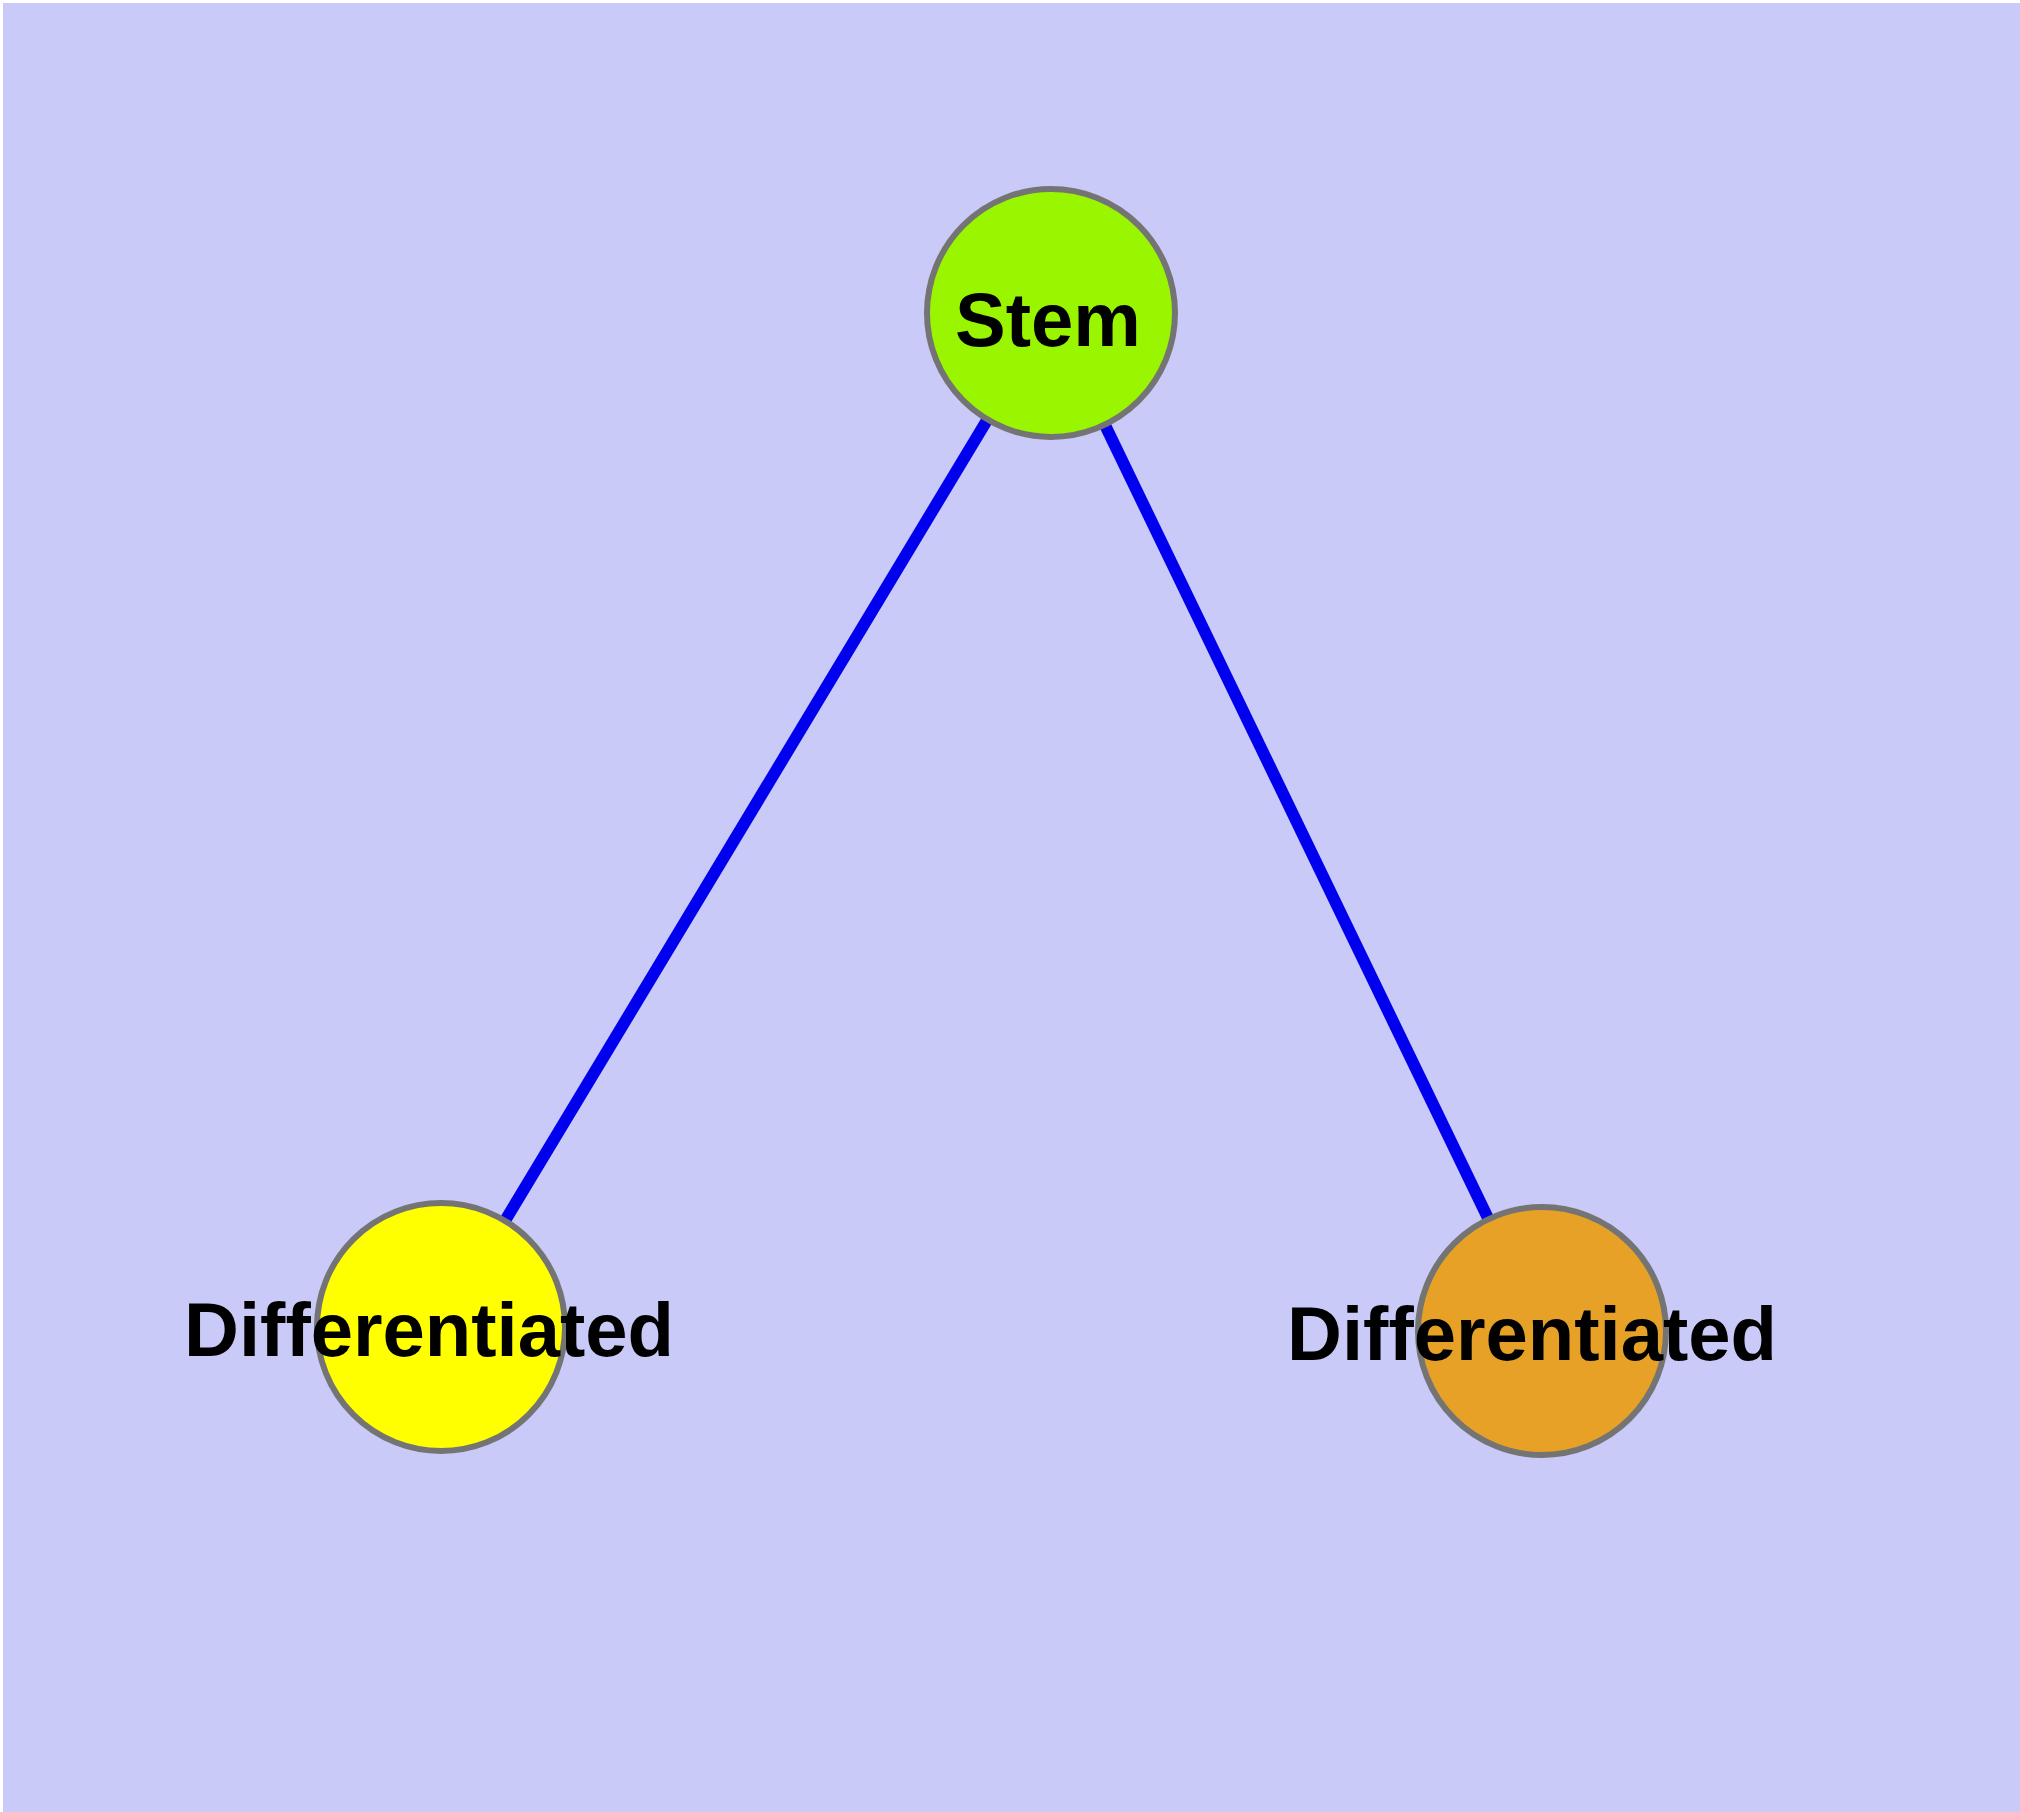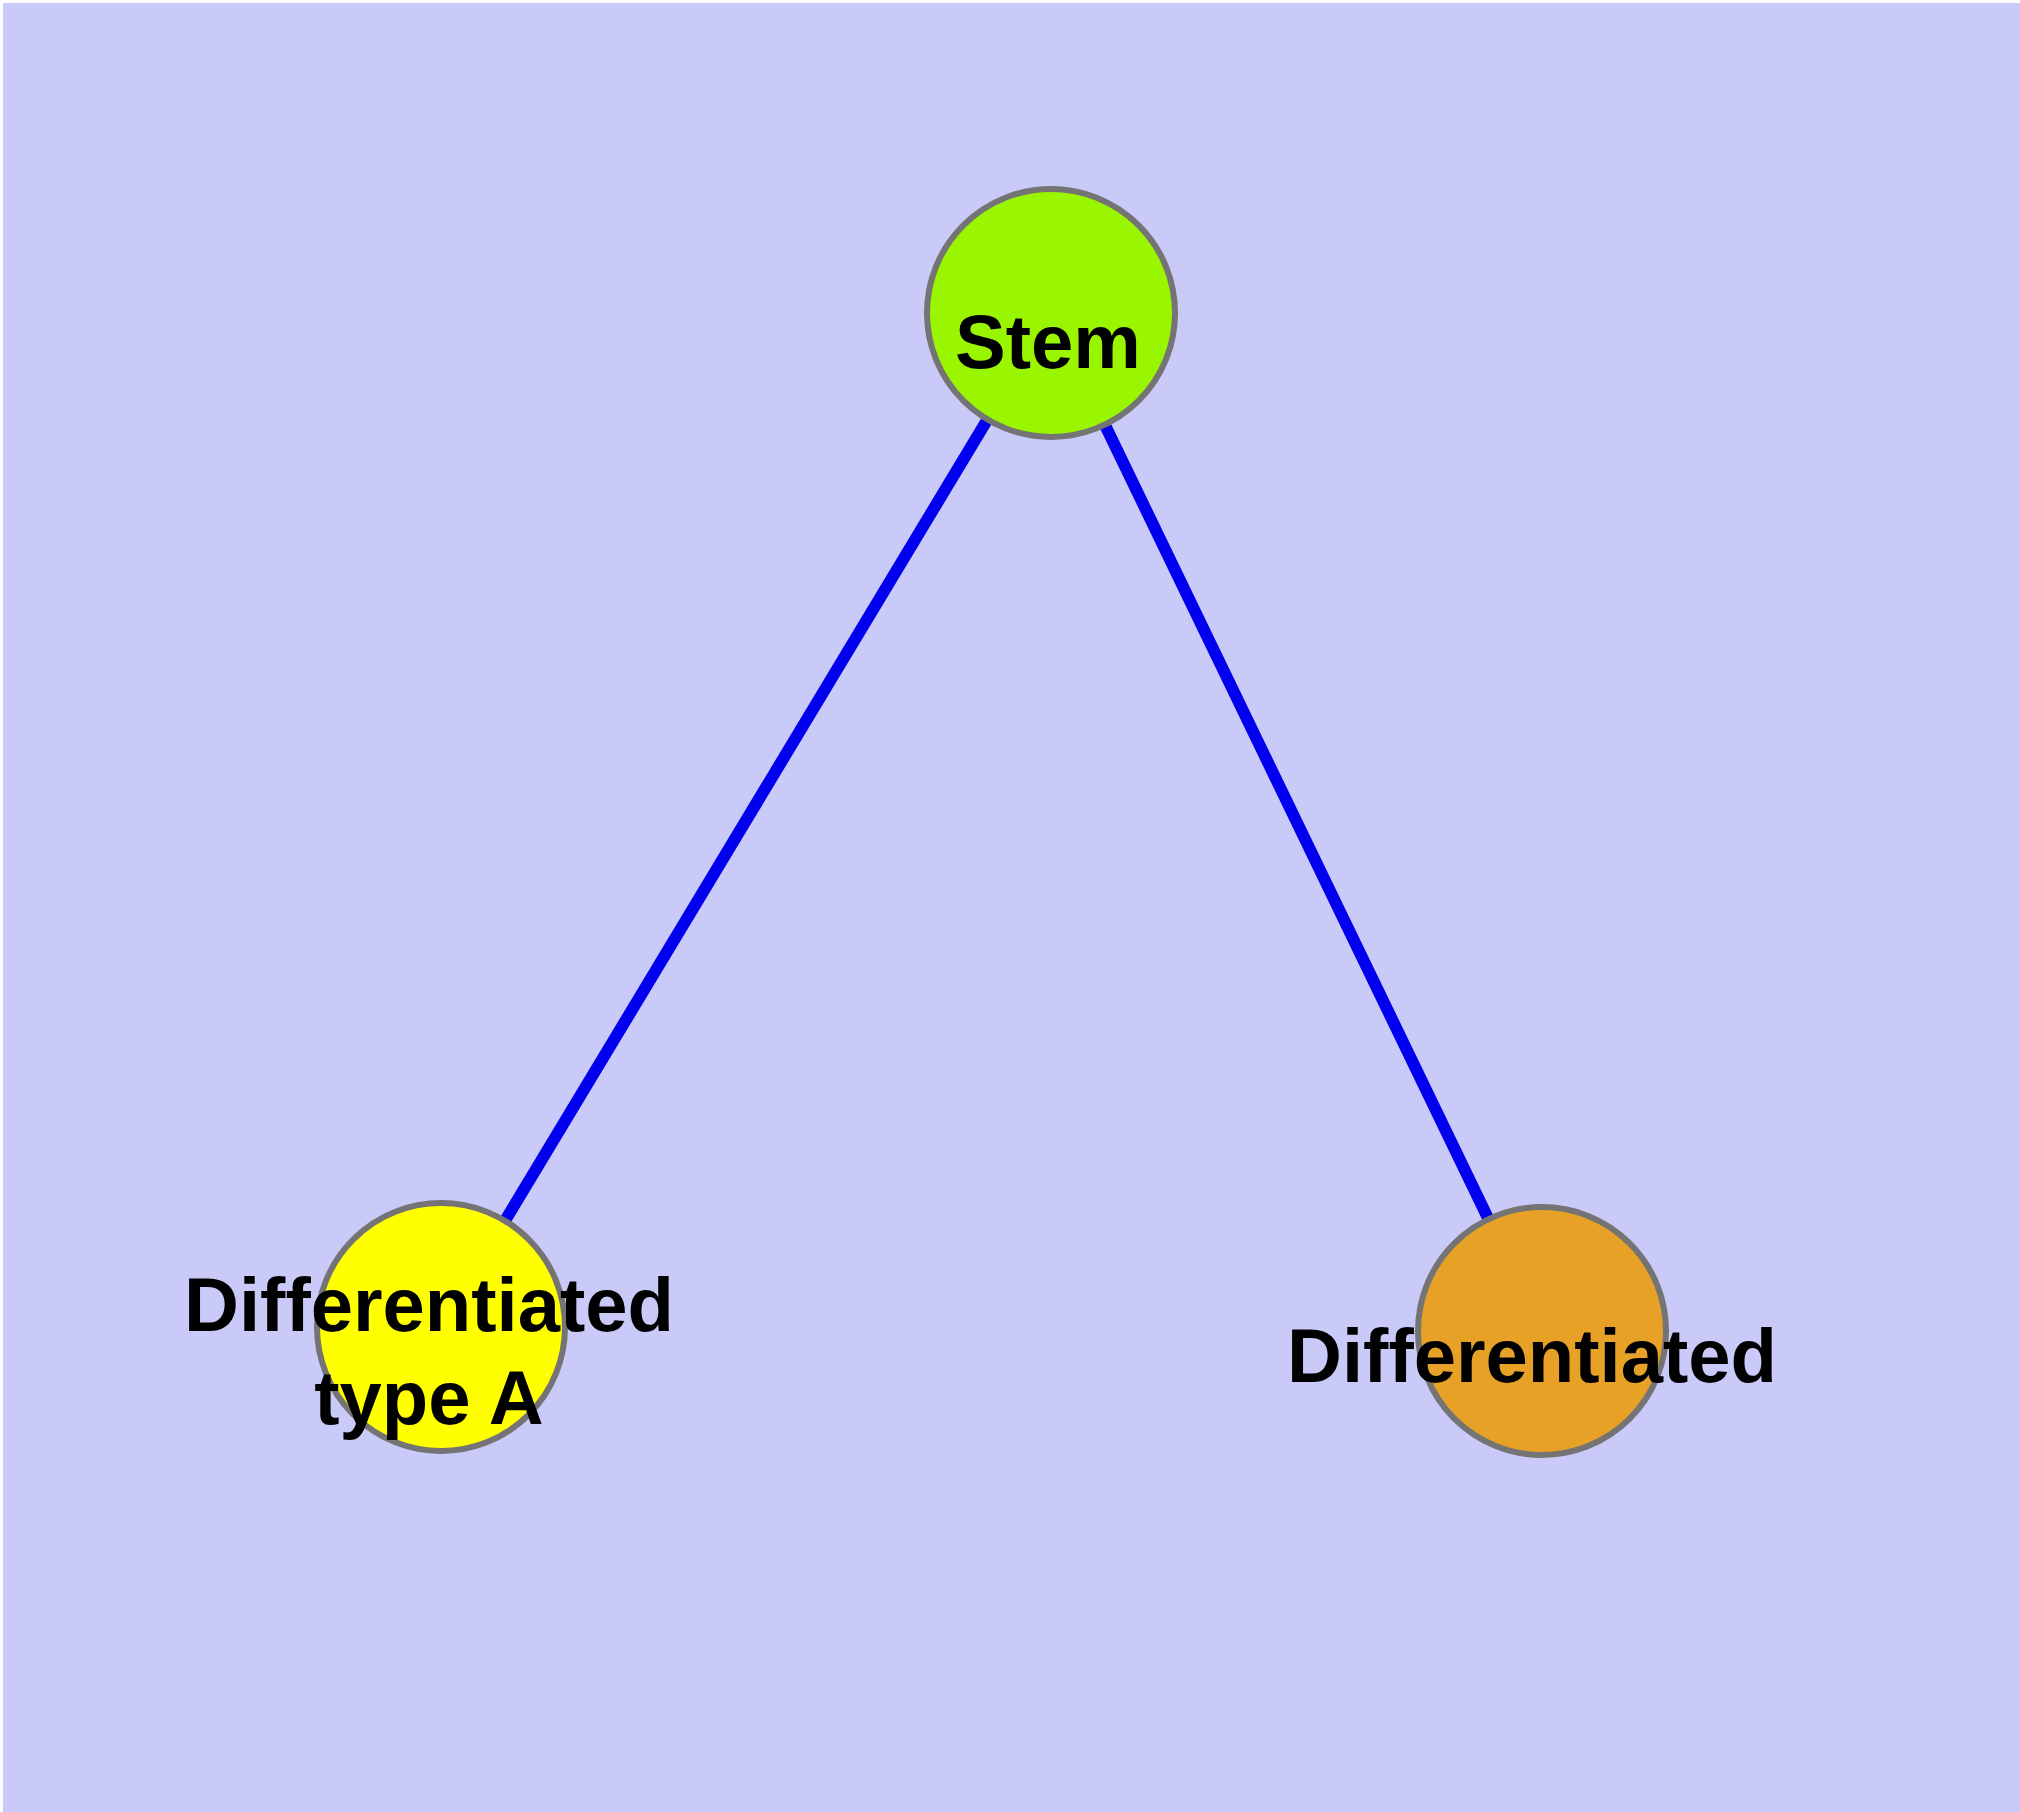--- a/index.html
+++ b/index.html
@@ -29,21 +29,20 @@
   .node-type-b {left:1415px;top:1204px;width:254px;height:254px;}
   .node-label{
     position:absolute;
     transform:translate(-50%,-50%);
     font-weight:700;
     font-size:76px;
     line-height:93px;
     color:#000000;
     text-align:center;
     white-space:nowrap;
-    margin-top:22px;
   }
   .label-stem  {left:1048px;top:319px;}
   .label-type-a{left:429px; top:1329px;}
   .label-type-b{left:1532px;top:1333px;}
 </style>
 </head>
 <body>
 
 <div class="stage">
 
@@ -57,21 +56,20 @@
   <div class="node node-stem" style="background: rgb(154, 245, 0);"></div>
 
   <div class="node node-type-a" style="background: rgb(255, 255, 0);"></div>
 
   <div class="node node-type-b" style="background: rgb(231, 161, 38);"></div>
 
   <div class="node-label label-stem">Stem</div>
 
   <div class="node-label label-type-a">
     <div>Differentiated</div>
-    <div>type A</div>
   </div>
 
   <div class="node-label label-type-b">
     <div>Differentiated</div>
   </div>
 
 </div>
 
 
 </body></html>

